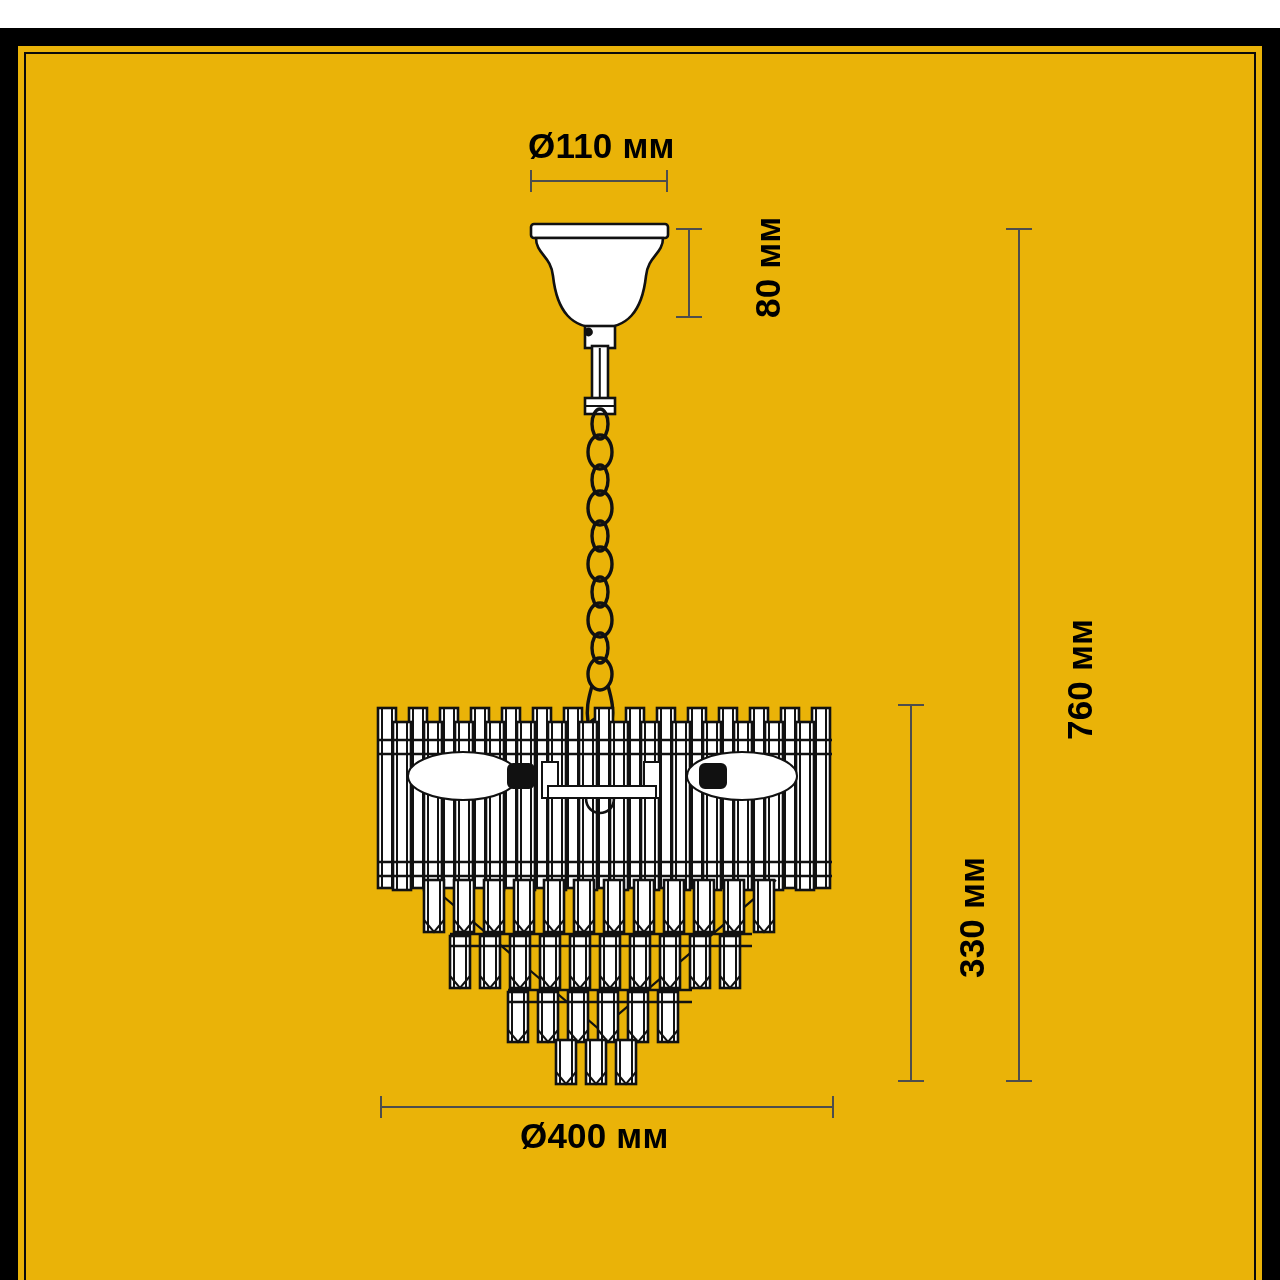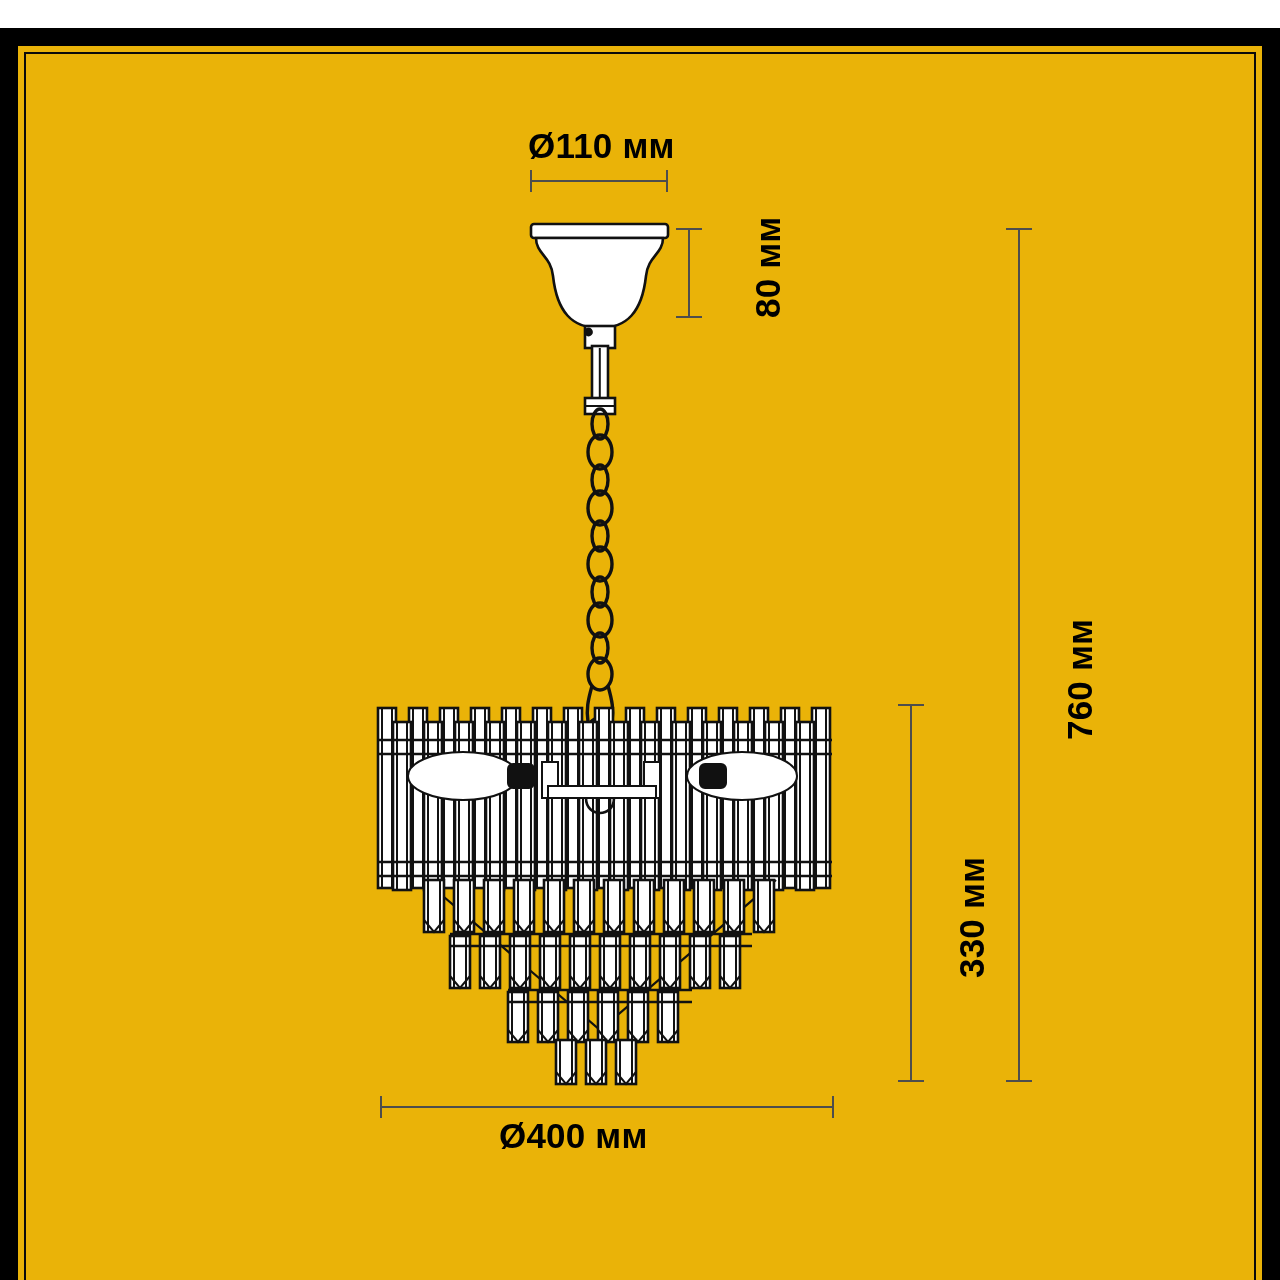--- a/index.html
+++ b/index.html
@@ -361,16 +361,16 @@
     <div class="dimline-v" style="left:910px;top:676px;height:378px;"></div>
     <div class="tick-h" style="left:898px;top:676px;width:26px;"></div>
     <div class="tick-h" style="left:898px;top:1052px;width:26px;"></div>
     <div class="dim-label dim-v" style="left:952px;top:950px;transform:rotate(-90deg);">330 мм</div>
   </div>
 
   <div>
     <div class="dimline-h" style="left:380px;top:1078px;width:454px;"></div>
     <div class="tick-v" style="left:380px;top:1068px;height:22px;"></div>
     <div class="tick-v" style="left:832px;top:1068px;height:22px;"></div>
-    <div class="dim-label dim-h" style="left:499px;top:1088px;">Ø400 мм</div>
+    <div class="dim-label dim-h" style="left:520px;top:1088px;">Ø400 мм</div>
   </div>
 
 </div>
 
 </body></html>

